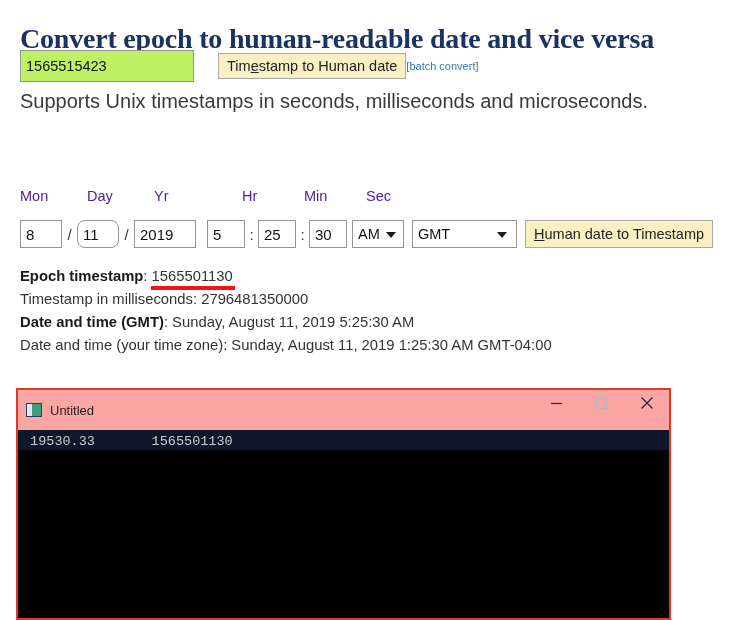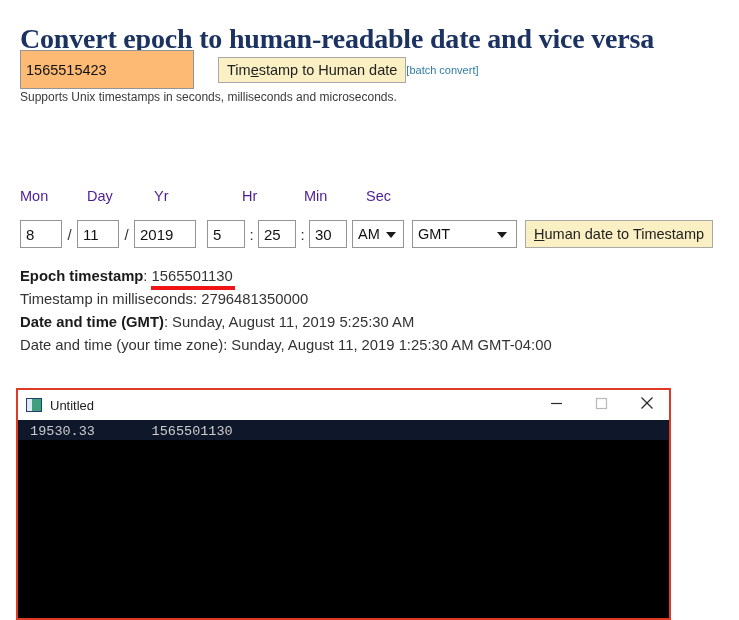--- a/index.html
+++ b/index.html
@@ -38,24 +38,24 @@
   
   .ts-row {
     position: absolute;
     left: 20px;
     top: 50px;
     display: flex;
     align-items: center;
   }
   .ts-input {
     width: 174px;
-    height: 39px;
+    height: 32px;
     box-sizing: border-box;
     border: 1px solid #949494;
-    background: #fdba74;
+    background: #bef264;
     font-family: "Liberation Sans", sans-serif;
     font-size: 14.5px;
     color: #111111;
     padding: 0 5px;
     outline: none;
   }
   .btn-yellow {
     background: #faf0c3;
     border: 1px solid #a9a9a9;
     font-family: "Liberation Sans", sans-serif;
@@ -74,21 +74,21 @@
     font-size: 11px;
     text-decoration: none;
     white-space: nowrap;
     cursor: pointer;
     text-align: right;
   }
   .supports-note {
     position: absolute;
     left: 20px;
     top: 90px;
-    font-size: 12px;
+    font-size: 20px;
     color: #3a3a3a;
     white-space: nowrap;
   }
 
   
   .form-labels {
     position: absolute;
     left: 20px;
     top: 188px;
     display: flex;
@@ -119,21 +119,21 @@
     box-sizing: border-box;
     border: 1px solid #949494;
     background: #ffffff;
     font-family: "Liberation Sans", sans-serif;
     font-size: 15px;
     color: #111111;
     padding: 0 5px;
     outline: none;
   }
   .fld-mon { width: 42px; }
-  .fld-day { width: 42px; }
+  .fld-day { width: 42px; border-radius: 8px; }
   .fld-yr  { width: 62px; }
   .fld-hr  { width: 38px; }
   .fld-min { width: 38px; }
   .fld-sec { width: 38px; }
   .sep {
     width: 15px;
     text-align: center;
     font-size: 15px;
     color: #333333;
   }
@@ -200,22 +200,22 @@
     left: 16px;
     top: 388px;
     width: 655px;
     height: 232px;
     box-sizing: border-box;
     border: 2px solid #e03a24;
     background: #000000;
     overflow: hidden;
   }
   .console-titlebar {
-    height: 30px;
-    background: #ffffff;
+    height: 40px;
+    background: #fca5a5;
     display: flex;
     align-items: center;
     position: relative;
   }
   .console-icon {
     width: 16px;
     height: 14px;
     margin-left: 8px;
     background: #2f5f8f;
     border: 1px solid #1f4368;

